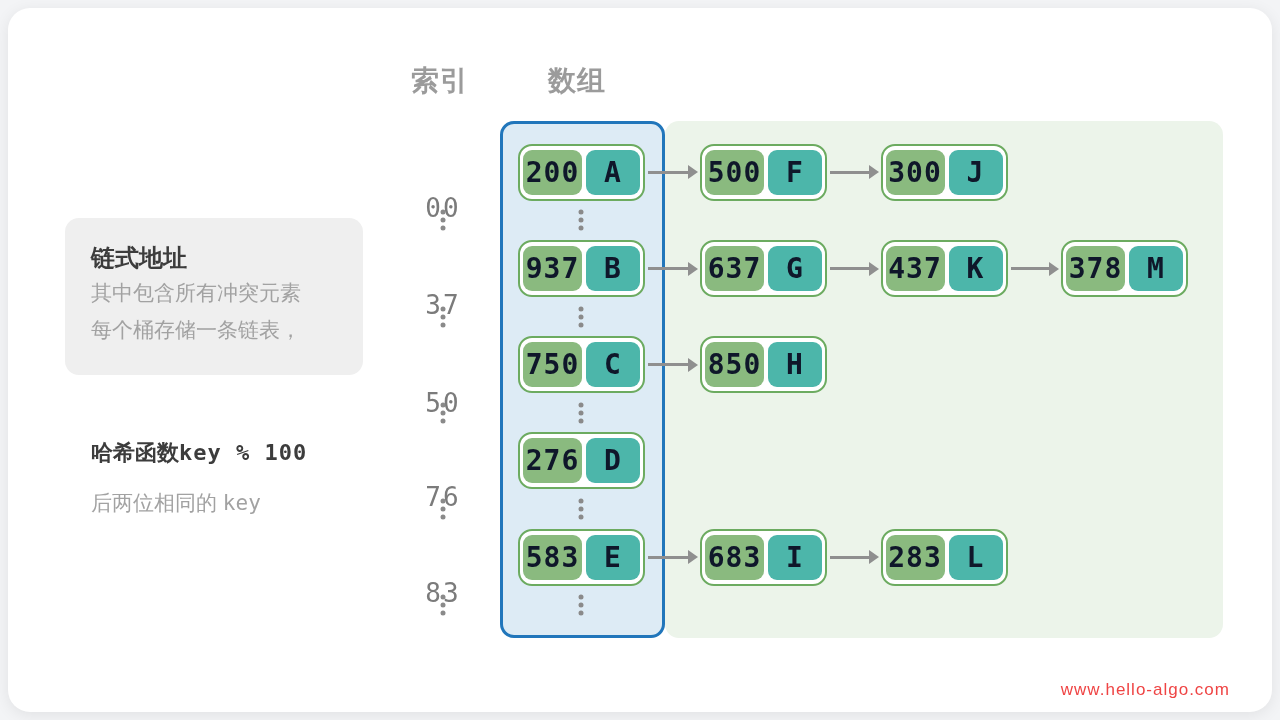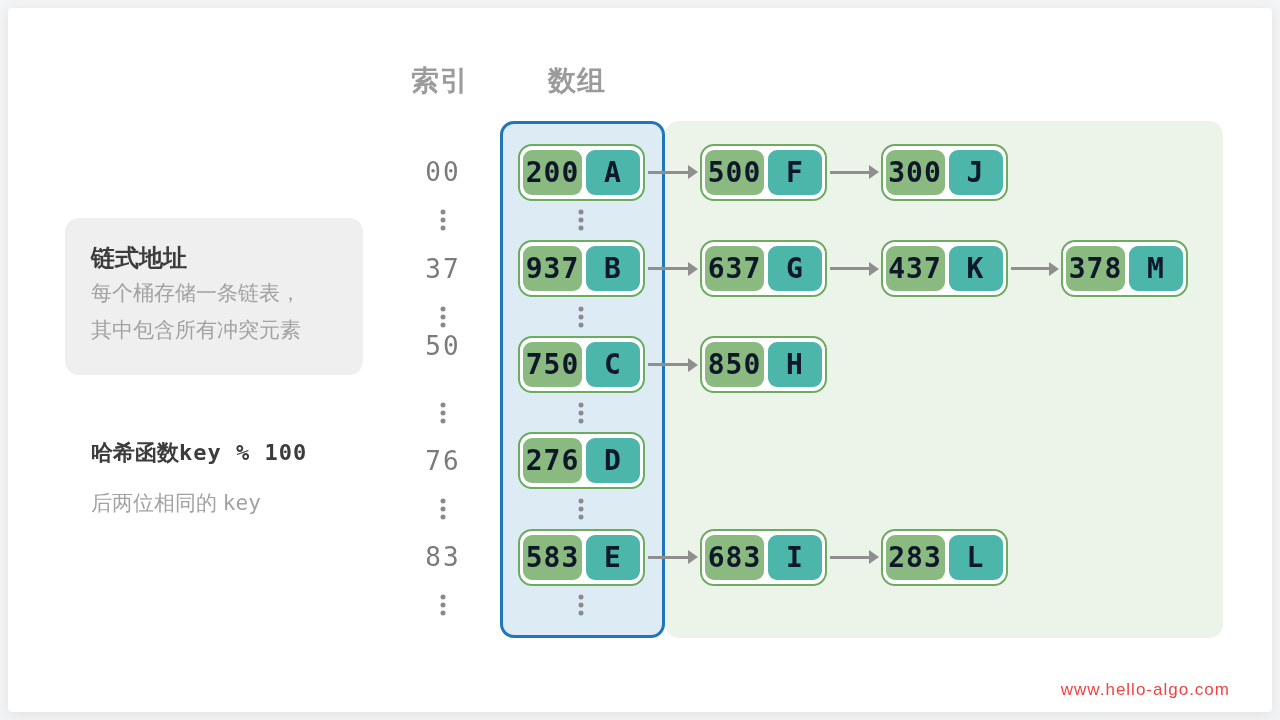--- a/index.html
+++ b/index.html
@@ -3,25 +3,25 @@
 <meta charset="utf-8">
 <style>
   * { margin:0; padding:0; box-sizing:border-box; }
   html,body { width:1280px; height:720px; }
   body {
     font-family:"Liberation Sans","DejaVu Sans",sans-serif;
     background:#f3f4f6;
     position:relative;
     overflow:hidden;
   }
-  .mono { font-family:"DejaVu Sans Mono","Liberation Mono",monospace; }
+  .mono { font-family:"DejaVu Sans Mono","Liberation Mono",monospace;margin-top:36px; }
 
   .card {
     position:absolute; left:8px; top:8px; right:8px; bottom:8px;
-    background:#ffffff; border-radius:4px;
+    background:#ffffff; border-radius:22px;
     box-shadow:0 3px 16px rgba(0,0,0,0.08);
   }
 
   
   .col-header {
     position:absolute; top:54px; font-size:28px; font-weight:bold;
     color:#9b9b9b; letter-spacing:1px; white-space:nowrap;
   }
   .header-index { left:403px; }
   .header-array { left:540px; }
@@ -97,22 +97,22 @@
 </head>
 <body>
 
 <div class="card">
 
   <div class="col-header header-index">索引</div>
   <div class="col-header header-array">数组</div>
 
   <div class="info-box">
     <div class="info-title">链式地址</div>
+    <div class="info-line">其中包含所有冲突元素</div>
     <div class="info-line">每个桶存储一条链表，</div>
-    <div class="info-line">其中包含所有冲突元素</div>
   </div>
 
   <div class="hash-note">
     <div class="hash-title">
       <span>哈希函数</span><span class="code">key % 100</span>
     </div>
     <div class="hash-line">
       <span>后两位相同的 </span><span class="code">key</span>
     </div>
   </div>
@@ -169,21 +169,21 @@
       <div class="dots" style="left: 435px; top: 308.5px;">
         <div class="dot"></div>
         <div class="dot"></div>
         <div class="dot"></div>
       </div>
       <div class="dots" style="left: 573px; top: 308.5px;">
         <div class="dot"></div>
         <div class="dot"></div>
         <div class="dot"></div>
       </div>
-      <div class="idx mono" style="left: 435px; top: 338px; text-align: right;">50</div>
+      <div class="idx mono" style="left: 435px; top: 359px; text-align: right;">50</div>
       <div class="node" style="left: 510px; top: 328px;">
         <div class="cell key">750</div>
         <div class="cell val">C</div>
       </div>
       <div class="arrow" style="left: 640px; top: 355px; width: 41px;"></div>
       <div class="node" style="left: 692px; top: 328px;">
         <div class="cell key">850</div>
         <div class="cell val">H</div>
       </div>
       <div class="dots" style="left: 435px; top: 404.5px;">

